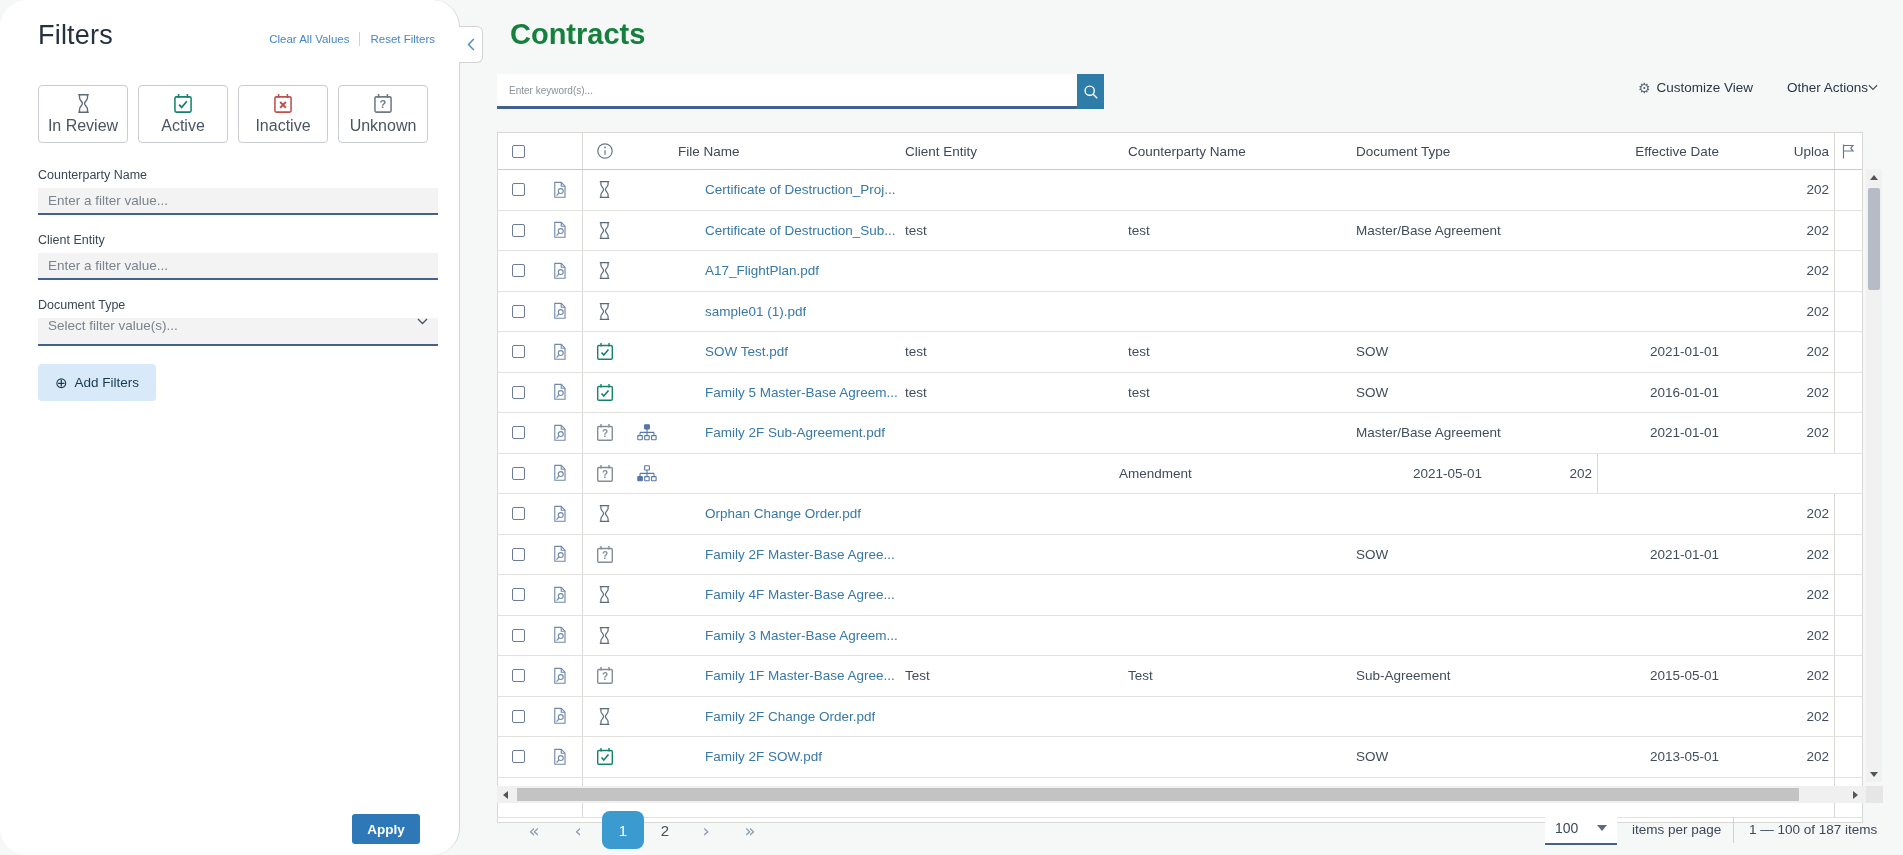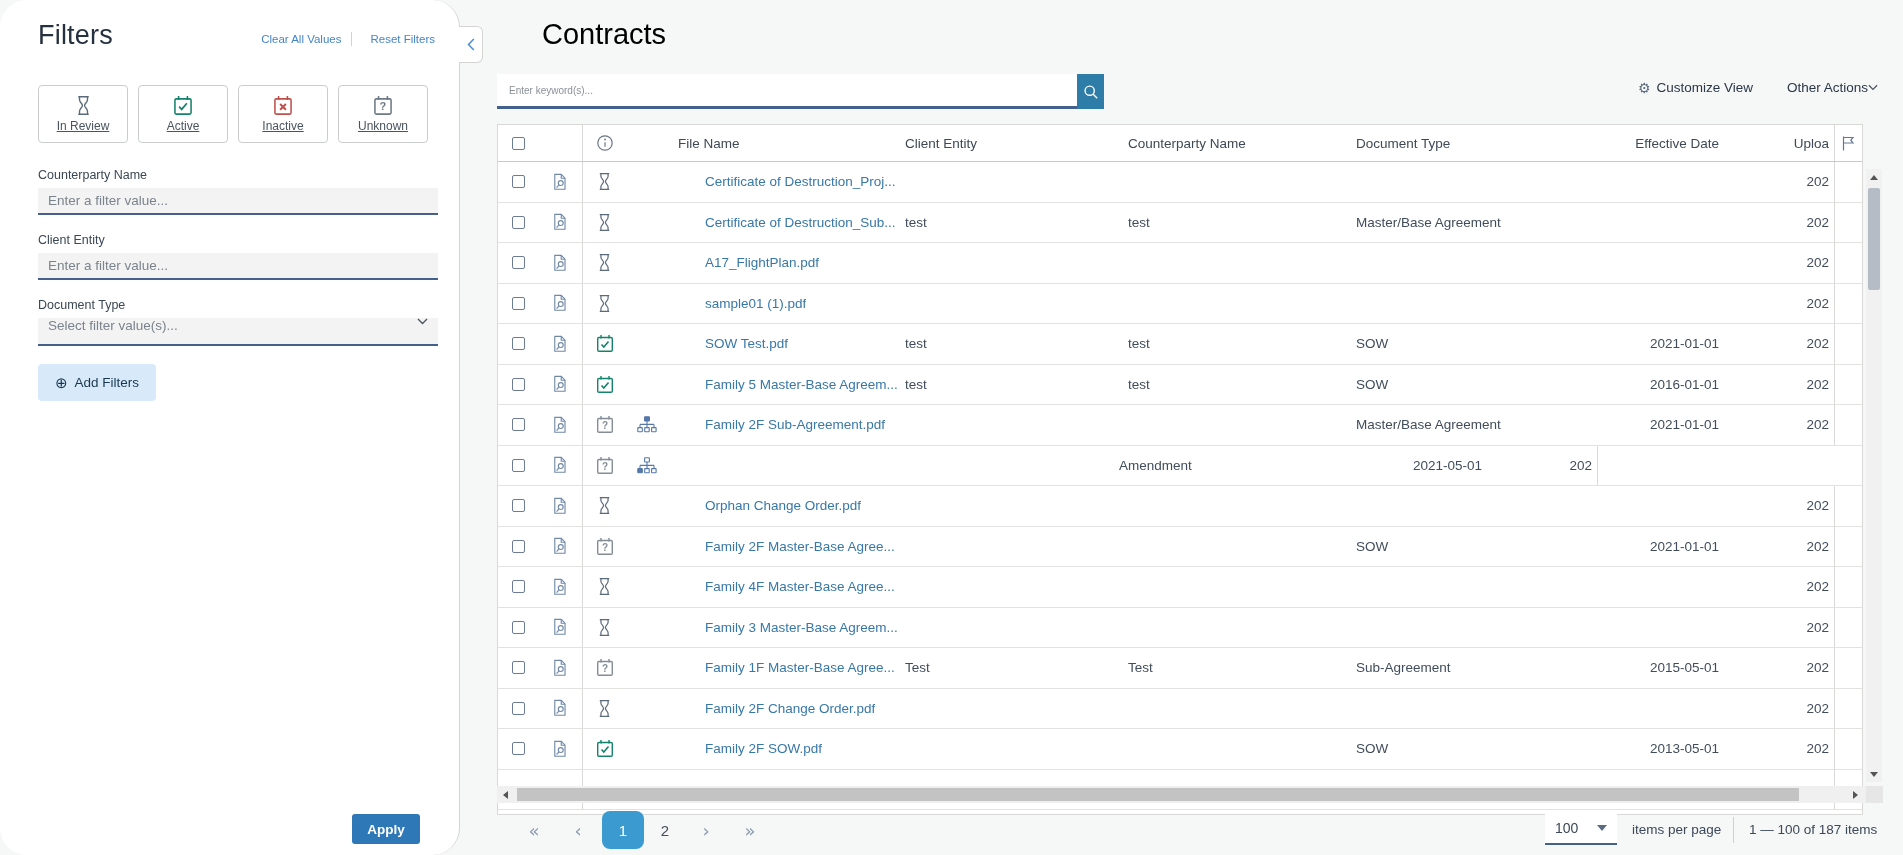--- a/index.html
+++ b/index.html
@@ -6,28 +6,28 @@
   html,body { width:1903px; height:855px; overflow:hidden;
     font-family:"Liberation Sans", sans-serif; background:#f6f7f7; color:#414d5c; }
 
   
   #sidebar { position:absolute; left:0; top:0; width:460px; height:855px;
     background:#fff; border-right:1px solid #d4d4d0;border-radius:27px; }
   .filters-title { position:absolute; left:38px; top:20px; font-size:27px;
     font-weight:400; color:#263140; letter-spacing:.2px; }
   .filter-links { position:absolute; top:32px; right:24px; display:flex;
     align-items:center; gap:10px; }
-  .filter-link { font-size:11.5px; color:#4486c9; cursor:pointer; white-space:nowrap;margin-left:8px; }
+  .filter-link { font-size:11.5px; color:#4486c9; cursor:pointer; white-space:nowrap; }
   .link-divider { width:1px; height:14px; background:#ccd3da; }
 
   .status-cards { position:absolute; left:38px; top:85px; display:flex; gap:10px; }
   .status-card { width:90px; height:58px; border:1px solid #c9cdd1; border-radius:4px;
     background:#fff; display:flex; flex-direction:column; align-items:center;
     justify-content:center; gap:3px; cursor:pointer; }
-  .status-card .card-label { font-size:12px; color:#4a5560;text-decoration:underline; }
+  .status-card .card-label { font-size:16px; color:#4a5560; }
 
   .field-group { position:absolute; left:38px; width:400px; }
   .field-label { display:block; font-size:12.5px; color:#3a4754; margin-bottom:6px; }
   .field-input { width:100%; height:27px; background:#f3f3f3; border:none;
     border-bottom:2px solid #44618e; font-size:13.5px; color:#333; padding:0 10px;
     font-family:"Liberation Sans", sans-serif; }
   .field-input::placeholder { color:#7b838c; opacity:1; }
   .select-box { width:100%; height:28px; background:#f3f3f3;
     border-bottom:2px solid #44618e; display:flex; align-items:flex-start;
     justify-content:space-between; padding:0 10px; color:#7b838c; font-size:13.5px;
@@ -44,38 +44,38 @@
     background:#2e78b8; color:#fff; border:none; border-radius:3px; font-size:13.5px;
     font-weight:bold; cursor:pointer; font-family:"Liberation Sans", sans-serif; }
 
   .collapse-tab { position:absolute; left:459px; top:26px; width:24px; height:37px;
     background:#fff; border:1px solid #d4d4d0; border-left:none;
     border-radius:0 6px 6px 0; display:flex; align-items:center; justify-content:center;
     cursor:pointer; z-index:5; }
 
   
   .page-title { position:absolute; left:510px; top:18px; font-size:29px;
-    font-weight:400; color:#000000;margin-left:32px; }
+    font-weight:700; color:#15803d; }
   .search-wrap { position:absolute; left:497px; top:74px; width:607px; height:35px;
     display:flex; }
   .search-input { width:580px; border:none; border-bottom:3px solid #44618e;
     background:#fff; padding:0 12px; font-size:10px; color:#333;
     font-family:"Liberation Sans", sans-serif; }
   .search-input::placeholder { color:#8a9199; opacity:1; }
   .search-btn { width:27px; height:35px; background:#2e7ca8; border:none;
     display:flex; align-items:center; justify-content:center; cursor:pointer; }
 
   .customize-view { position:absolute; left:1638px; top:80px; display:flex;
     align-items:center; gap:6px; font-size:13.5px; color:#2a3747; cursor:pointer; }
   .gear-glyph { font-size:14px; color:#5a6a7c; line-height:1; }
   .other-actions { position:absolute; left:1787px; top:80px; display:flex;
     align-items:center; gap:0; font-size:13.5px; color:#2a3747; cursor:pointer; }
 
   
-  .table-wrap { position:absolute; left:497px; top:124px; width:1366px; height:691px;
+  .table-wrap { position:absolute; left:497px; top:132px; width:1366px; height:691px;
     background:#fff; border:1px solid #d8d8d4; overflow:hidden; }
   .trow { display:flex; width:1365px; height:40.5px; border-bottom:1px solid #e2e2de;
     background:#fff; }
   .thead { height:37px; border-bottom:1px solid #c9c9c6; }
   .cell { flex:0 0 auto; display:flex; align-items:center; height:100%;
     overflow:hidden; font-size:13.5px; color:#414d5c; white-space:nowrap; }
   .thead .cell { color:#3e4955; }
   .c-check { width:40px; justify-content:center; }
   .c-preview { width:44px; justify-content:center; }
   .c-status { width:44px; justify-content:center; border-left:1px solid #d9d9d5; }

